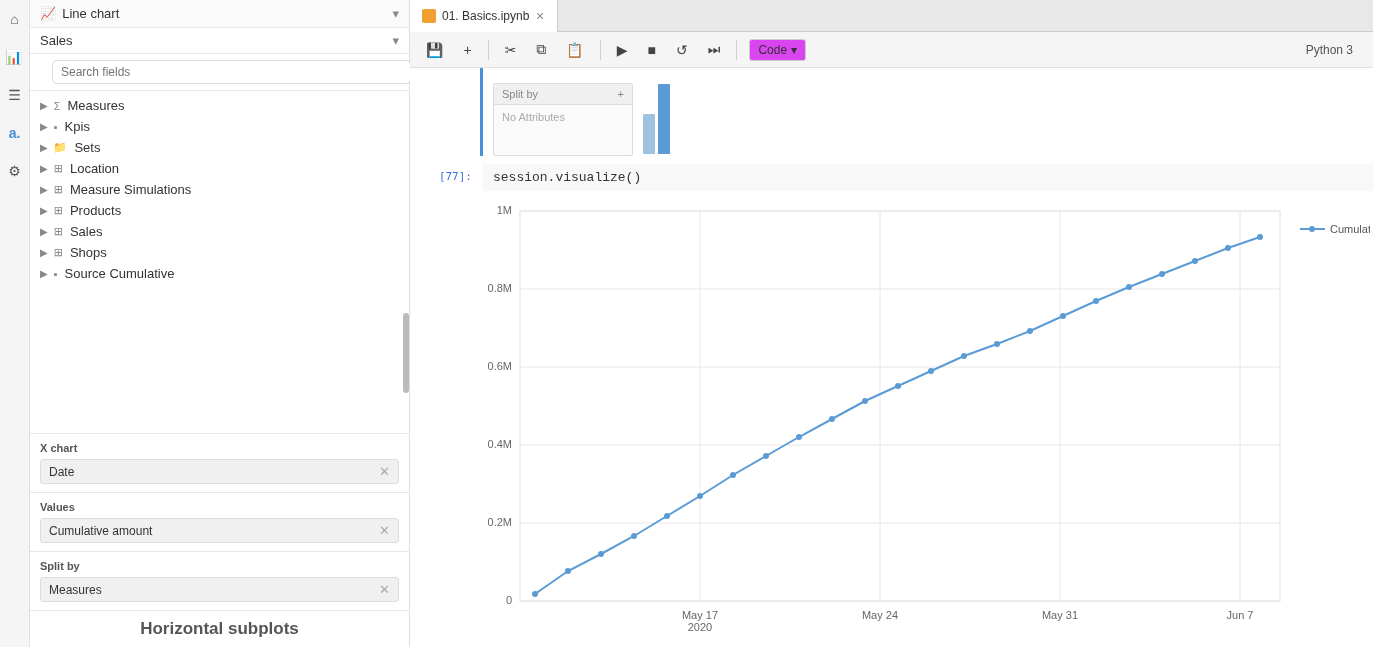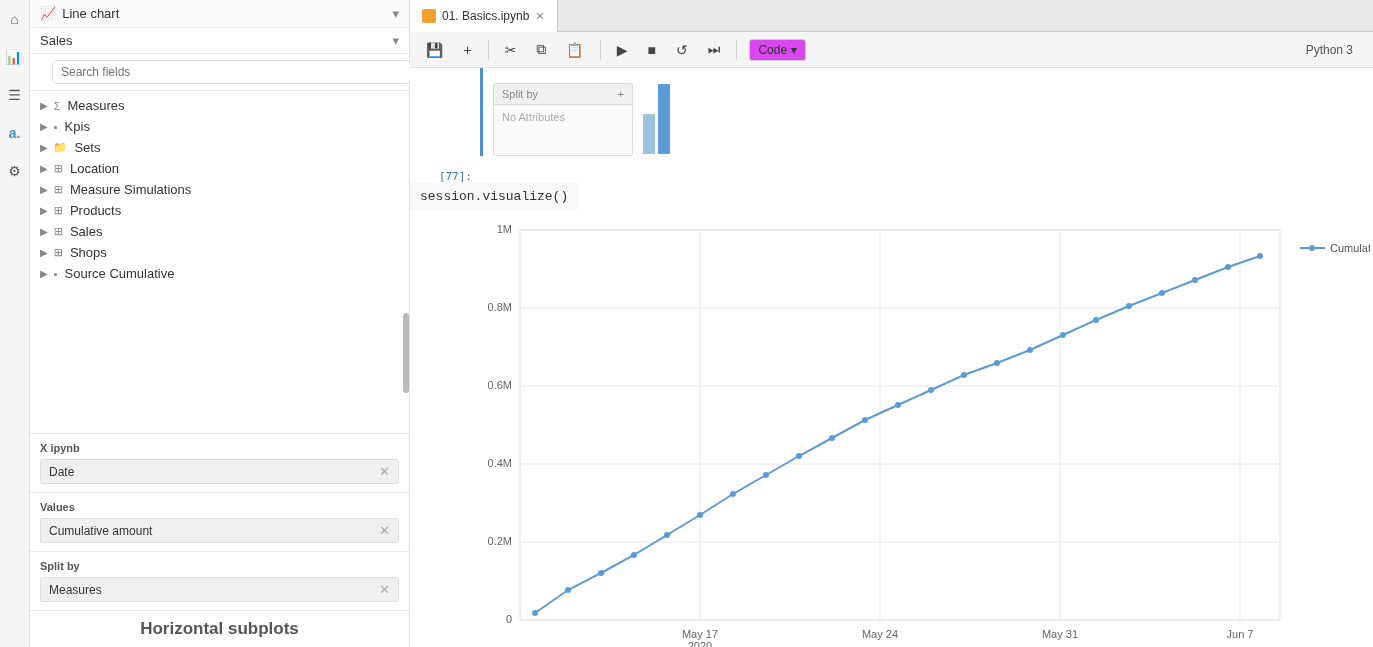--- a/index.html
+++ b/index.html
@@ -394,21 +394,21 @@
           <span class="type-icon">▪</span>
           <span>Source Cumulative</span>
         </div>
       </div>
 
       <div style="position:relative; background:#fff;">
         <div style="position:absolute; right:0; top:-120px; width:6px; height:80px; background:#bbb; border-radius:3px;"></div>
       </div>
 
       <div class="axis-section">
-        <div class="axis-label">X ipynb</div>
+        <div class="axis-label">X chart</div>
         <div class="axis-field">
           <span>Date</span>
           <span class="remove-btn">✕</span>
         </div>
       </div>
 
       <div class="axis-section">
         <div class="axis-label">Values</div>
         <div class="axis-field">
           <span>Cumulative amount</span>
@@ -481,21 +481,21 @@
           </div>
 
           <div style="display:flex; align-items:flex-end; height:80px; gap:3px; padding-bottom:2px;">
             <div style="width:12px; height:40px; background:#9dc3e0; border-radius:1px 1px 0 0;"></div>
             <div style="width:12px; height:70px; background:#5b9bd5; border-radius:1px 1px 0 0;"></div>
           </div>
         </div>
       </div>
     </div>
 
-    <div class="code-cell" style="margin-top:8px;flex-direction:column;">
+    <div class="code-cell" style="margin-top:8px;">
       <div class="code-prompt">[77]:</div>
       <div class="code-active-bar"></div>
       <div class="code-content">
         <span>session.visualize()</span>
       </div>
     </div>
 
     <div class="chart-output">
       <svg class="main-chart" width="890" height="430" viewBox="0 0 890 430">
 

